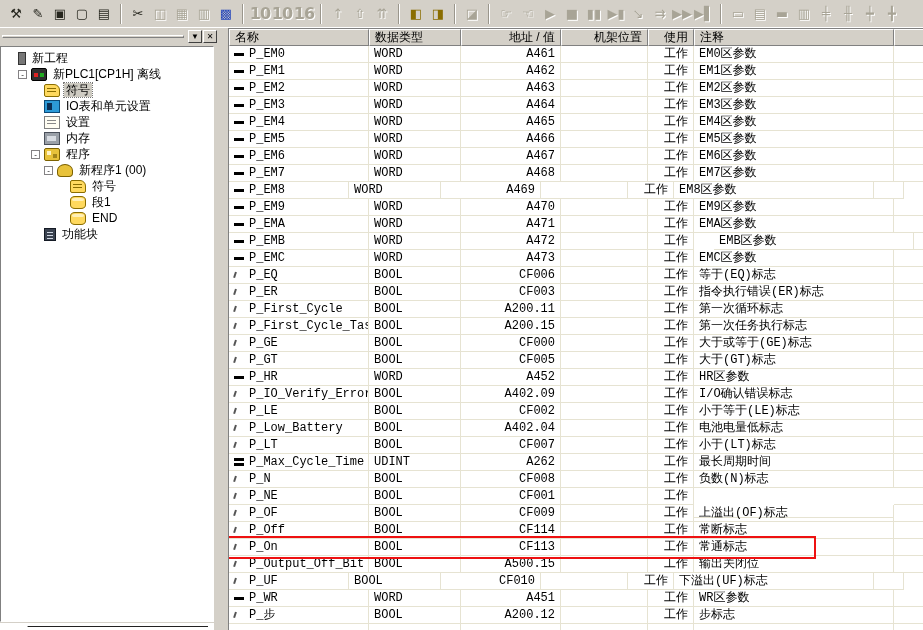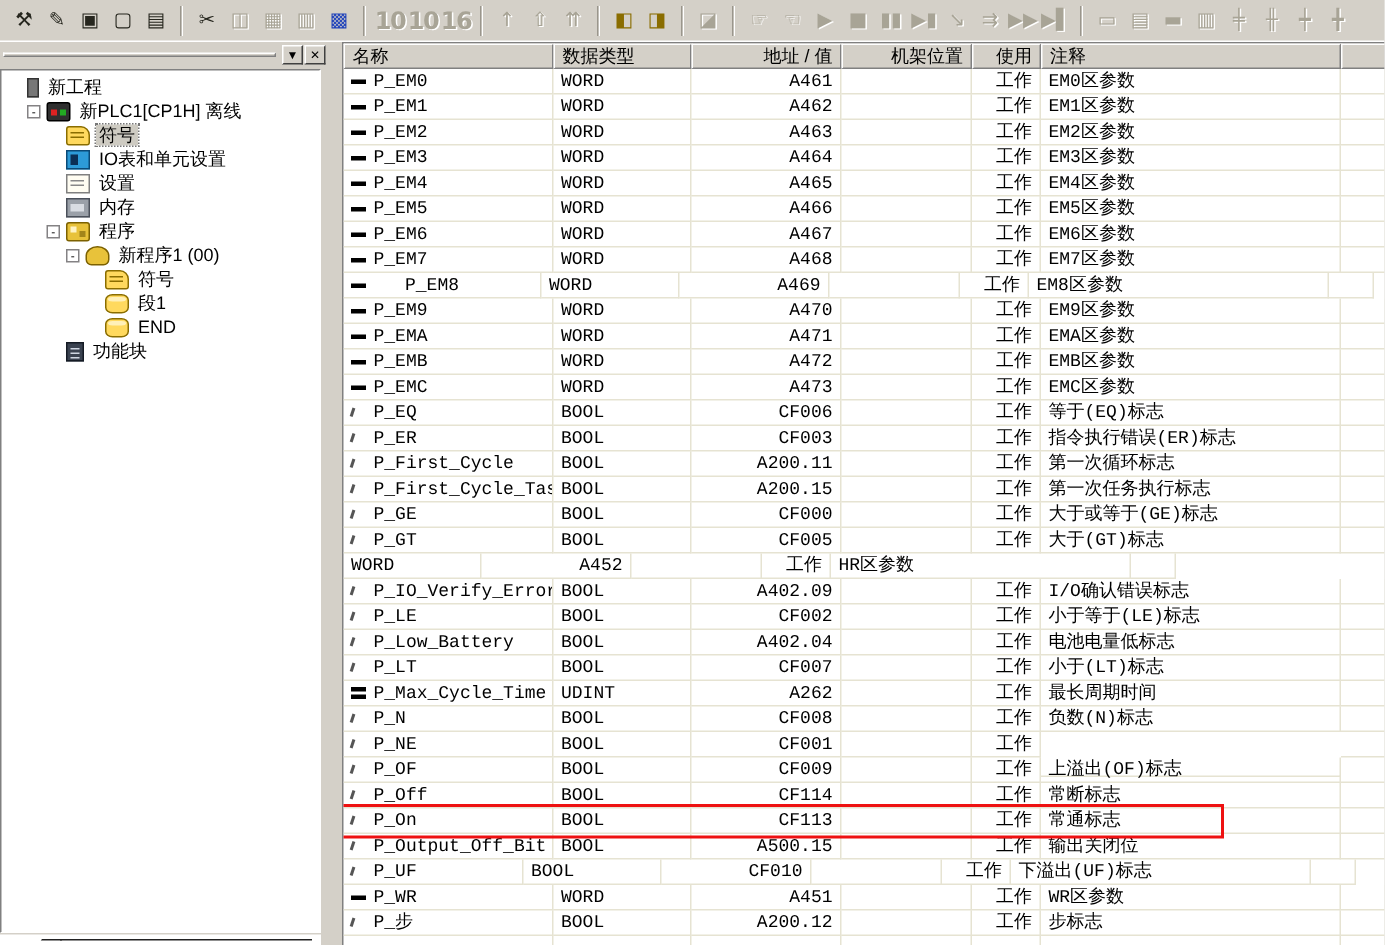--- a/index.html
+++ b/index.html
@@ -326,21 +326,21 @@
           <span>P_EM7</span>
         </div>
         <div class="gcell" style="width: 92px;">WORD</div>
         <div class="gcell r" style="width: 100px;">A468</div>
         <div class="gcell r" style="width: 87px;"></div>
         <div class="gcell r" style="width: 46px;">工作</div>
         <div class="gcell" style="width: 200px;">EM7区参数</div>
         <div class="gcell" style="width: 30px;"></div>
       </div>
       <div class="grow">
-        <div class="gcell" style="width: 132px; gap: 21px;">
+        <div class="gcell" style="width: 120px;">
           <span class="ticon ticon-dash"></span>
           <span>P_EM8</span>
         </div>
         <div class="gcell" style="width: 92px;">WORD</div>
         <div class="gcell r" style="width: 100px;">A469</div>
         <div class="gcell r" style="width: 87px;"></div>
         <div class="gcell r" style="width: 46px;">工作</div>
         <div class="gcell" style="width: 200px;">EM8区参数</div>
         <div class="gcell" style="width: 30px;"></div>
       </div>
@@ -370,21 +370,21 @@
       </div>
       <div class="grow">
         <div class="gcell" style="width: 140px;">
           <span class="ticon ticon-dash"></span>
           <span>P_EMB</span>
         </div>
         <div class="gcell" style="width: 92px;">WORD</div>
         <div class="gcell r" style="width: 100px;">A472</div>
         <div class="gcell r" style="width: 87px;"></div>
         <div class="gcell r" style="width: 46px;">工作</div>
-        <div class="gcell" style="width: 200px;">EMB区参数</div>
+        <div class="gcell" style="width: 200px; margin-left: 20px;">EMB区参数</div>
         <div class="gcell" style="width: 30px;"></div>
       </div>
       <div class="grow">
         <div class="gcell" style="width: 140px;">
           <span class="ticon ticon-dash"></span>
           <span>P_EMC</span>
         </div>
         <div class="gcell" style="width: 92px;">WORD</div>
         <div class="gcell r" style="width: 100px;">A473</div>
         <div class="gcell r" style="width: 87px;"></div>
@@ -458,20 +458,24 @@
           <span>P_GT</span>
         </div>
         <div class="gcell" style="width: 92px;">BOOL</div>
         <div class="gcell r" style="width: 100px;">CF005</div>
         <div class="gcell r" style="width: 87px;"></div>
         <div class="gcell r" style="width: 46px;">工作</div>
         <div class="gcell" style="width: 200px;">大于(GT)标志</div>
         <div class="gcell" style="width: 30px;"></div>
       </div>
       <div class="grow">
+        <div class="gcell" style="width: 140px;">
+          <span class="ticon ticon-dash"></span>
+          <span>P_HR</span>
+        </div>
         <div class="gcell" style="width: 92px;">WORD</div>
         <div class="gcell r" style="width: 100px;">A452</div>
         <div class="gcell r" style="width: 87px;"></div>
         <div class="gcell r" style="width: 46px;">工作</div>
         <div class="gcell" style="width: 200px;">HR区参数</div>
         <div class="gcell" style="width: 30px;"></div>
       </div>
       <div class="grow">
         <div class="gcell" style="width: 140px;">
           <span class="ticon ticon-tick"></span>

